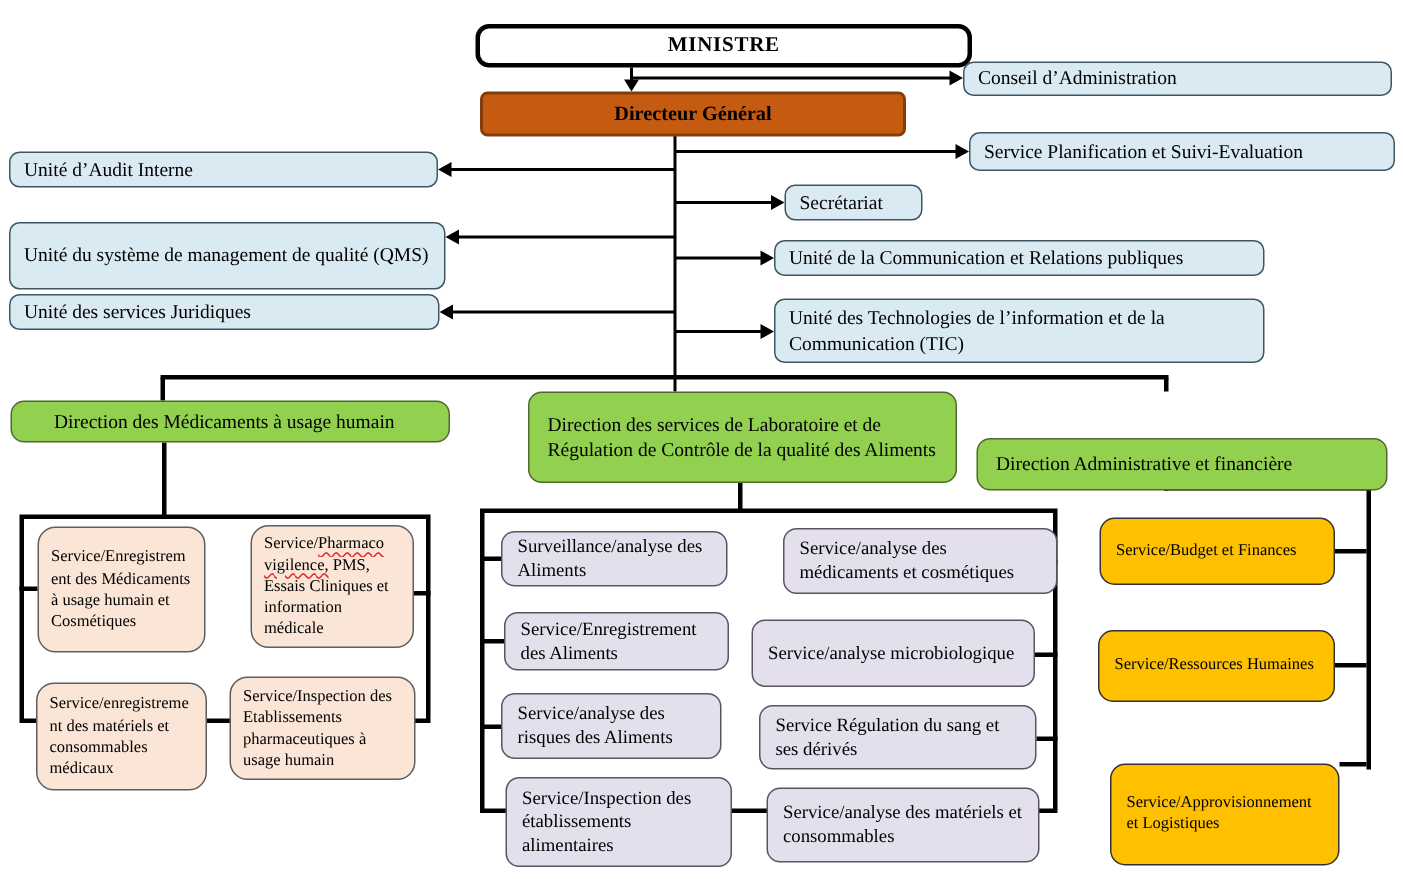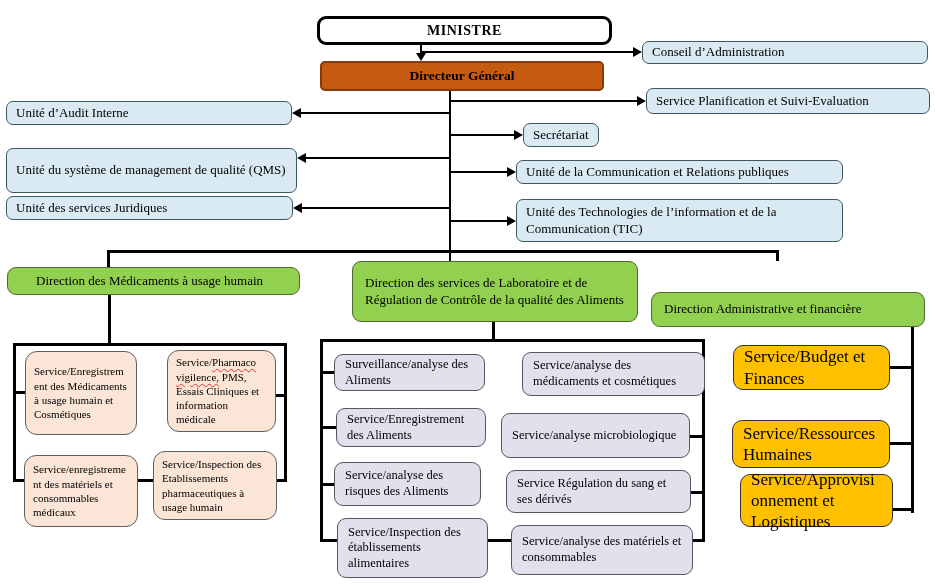--- a/index.html
+++ b/index.html
@@ -46,21 +46,21 @@
     border:1.4px solid #5a5462;
     border-radius:9px;
     padding:3px 10px;
     font-size:12.5px;
   }
   .gold{
     background:#ffc000;
     border:1.6px solid #333333;
     border-radius:10px;
     padding:3px 10px;
-    font-size:17px;
+    font-size:11px;
   }
   .ministre{
     background:#ffffff;
     border:3px solid #000;
     border-radius:9px;
     font-weight:bold;
     justify-content:center;
     font-size:14px;
     letter-spacing:.5px;
   }
@@ -147,21 +147,21 @@
   <div class="hline" style="left:273px;top:394px;width:14px;height:2.5px;"></div>
 
   <div class="hline" style="left:320px;top:371px;width:14px;height:2.5px;"></div>
   <div class="hline" style="left:320px;top:426px;width:16px;height:2.5px;"></div>
   <div class="hline" style="left:320px;top:483px;width:14px;height:2.5px;"></div>
 
   <div class="hline" style="left:681px;top:373px;width:24px;height:2.5px;"></div>
   <div class="hline" style="left:690px;top:435px;width:15px;height:2.5px;"></div>
   <div class="hline" style="left:691px;top:491px;width:14px;height:2.5px;"></div>
 
-  <div class="box ministre" style="left:317px;top:16px;width:295px;height:29px;">
+  <div class="box ministre" style="left:317px;top:16px;width:331px;height:29px;">
     <span>MINISTRE</span>
   </div>
   <div class="box blue" style="left:642px;top:41px;width:286px;height:23px;">
     <span>Conseil d’Administration</span>
   </div>
   <div class="box dg" style="left:320px;top:61px;width:284px;height:30px;">
     <span>Directeur Général</span>
   </div>
   <div class="box blue" style="left:646px;top:88px;width:284px;height:26px;">
     <span>Service Planification et Suivi-Evaluation</span>
@@ -170,21 +170,21 @@
   <div class="box blue" style="left:6px;top:101px;width:286px;height:24px;">
     <span>Unité d’Audit Interne</span>
   </div>
   <div class="box blue" style="left:6px;top:136px;width:291px;height:45px;margin-top:12px;">
     <span>Unité du système de management de qualité (QMS)</span>
   </div>
   <div class="box blue" style="left:6px;top:196px;width:287px;height:24px;">
     <span>Unité des services Juridiques</span>
   </div>
 
-  <div class="box blue" style="left:523px;top:123px;width:76px;height:24px;">
+  <div class="box blue" style="left:523px;top:123px;width:92px;height:24px;">
     <span>Secrétariat</span>
   </div>
   <div class="box blue" style="left:516px;top:160px;width:327px;height:24px;">
     <span>Unité de la Communication et Relations publiques</span>
   </div>
   <div class="box blue" style="left:516px;top:199px;width:327px;height:43px;">
     <span>Unité des Technologies de l’information et de la Communication (TIC)</span>
   </div>
 
   <div class="box green" style="left:7px;top:267px;width:293px;height:28px;padding-left:28px;">
@@ -235,17 +235,17 @@
   <div class="box lav" style="left:511px;top:525px;width:182px;height:50px;">
     <span>Service/analyse des matériels et consommables</span>
   </div>
 
   <div class="box gold" style="left:733px;top:345px;width:157px;height:45px;">
     <span>Service/Budget et Finances</span>
   </div>
   <div class="box gold" style="left:732px;top:420px;width:158px;height:48px;">
     <span>Service/Ressources Humaines</span>
   </div>
-  <div class="box gold" style="left:740px;top:474px;width:153px;height:53px;">
+  <div class="box gold" style="left:740px;top:509px;width:153px;height:68px;">
     <span>Service/Approvisionnement et Logistiques</span>
   </div>
 
 </div>
 
 </body></html>

